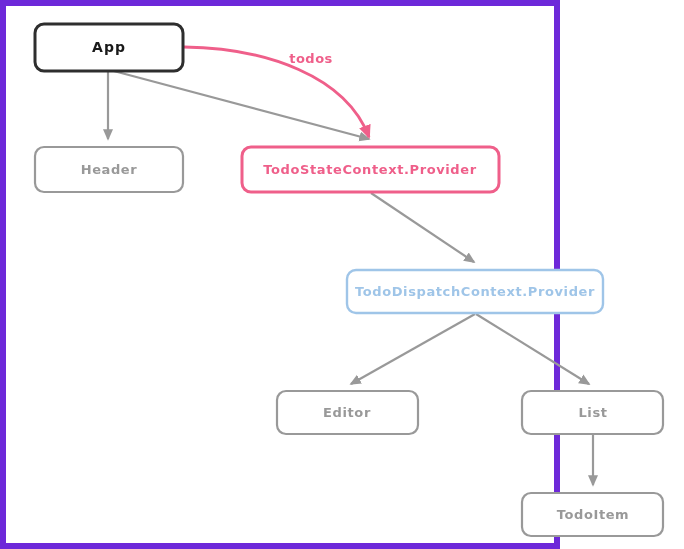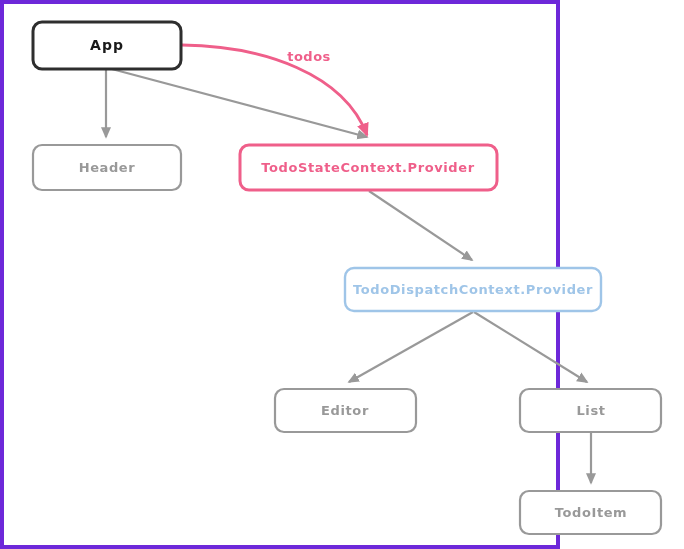--- a/index.html
+++ b/index.html
@@ -11,21 +11,21 @@
     width: 684px;
     height: 549px;
     font-family: "DejaVu Sans", sans-serif;
     overflow: hidden;
   }
   #diagram-frame {
     position: relative;
     width: 560px;
     height: 549px;
     box-sizing: border-box;
-    border: 4px solid #6d28d9;
+    border: 6px solid #6d28d9;
     background: #ffffff;
   }
   #diagram-svg {
     position: absolute;
     top: 0;
     left: 0;
     display: block;
   }
   .node-label {
     font-family: "DejaVu Sans", sans-serif;

